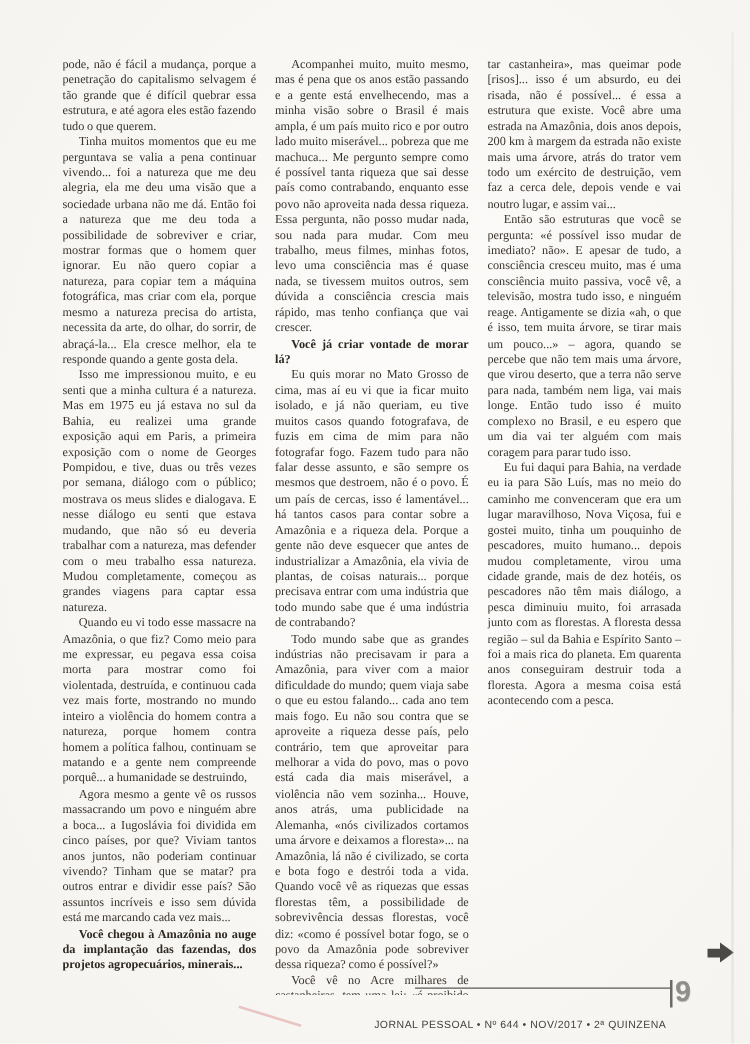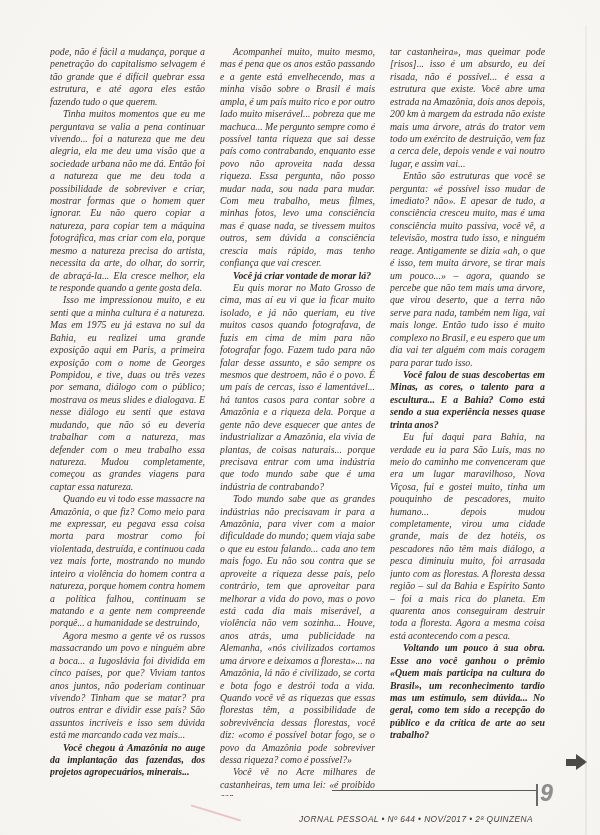--- a/index.html
+++ b/index.html
@@ -6,21 +6,20 @@
   .page {
     position: relative;
     width: 600px;
     height: 835px;
     background:
       radial-gradient(ellipse at 55% 45%, rgba(255,255,255,0.5), rgba(225,222,215,0.25)),
       #fbfaf7;
     overflow: hidden;
     font-family: "Liberation Serif", "DejaVu Serif", serif;
     color: #3a332c;
-    font-style: italic;
   }
   .columns {
     position: absolute;
     left: 50px;
     top: 46px;
     width: 495px;
     height: 750px;
     display: flex;
     gap: 15px;
     overflow: hidden;
@@ -128,23 +127,21 @@
     <div class="col">
         <p class="body">Acompanhei muito, muito mesmo, mas é pena que os anos estão passando e a gente está envelhecendo, mas a minha visão sobre o Brasil é mais ampla, é um país muito rico e por outro lado muito miserável... pobreza que me machuca... Me pergunto sempre como é possível tanta riqueza que sai desse país como contrabando, enquanto esse povo não aproveita nada dessa riqueza. Essa pergunta, não posso mudar nada, sou nada para mudar. Com meu trabalho, meus filmes, minhas fotos, levo uma consciência mas é quase nada, se tivessem muitos outros, sem dúvida a consciência crescia mais rápido, mas tenho confiança que vai crescer.</p>
         <p class="question">Você já criar vontade de morar lá?</p>
         <p class="body">Eu quis morar no Mato Grosso de cima, mas aí eu vi que ia ficar muito isolado, e já não queriam, eu tive muitos casos quando fotografava, de fuzis em cima de mim para não fotografar fogo. Fazem tudo para não falar desse assunto, e são sempre os mesmos que destroem, não é o povo. É um país de cercas, isso é lamentável... há tantos casos para contar sobre a Amazônia e a riqueza dela. Porque a gente não deve esquecer que antes de industrializar a Amazônia, ela vivia de plantas, de coisas naturais... porque precisava entrar com uma indústria que todo mundo sabe que é uma indústria de contrabando?</p>
         <p class="body">Todo mundo sabe que as grandes indústrias não precisavam ir para a Amazônia, para viver com a maior dificuldade do mundo; quem viaja sabe o que eu estou falando... cada ano tem mais fogo. Eu não sou contra que se aproveite a riqueza desse país, pelo contrário, tem que aproveitar para melhorar a vida do povo, mas o povo está cada dia mais miserável, a violência não vem sozinha... Houve, anos atrás, uma publicidade na Alemanha, «nós civilizados cortamos uma árvore e deixamos a floresta»... na Amazônia, lá não é civilizado, se corta e bota fogo e destrói toda a vida. Quando você vê as riquezas que essas florestas têm, a possibilidade de sobrevivência dessas florestas, você diz: «como é possível botar fogo, se o povo da Amazônia pode sobreviver dessa riqueza? como é possível?»</p>
         <p class="body runover">Você vê no Acre milhares de castanheiras, tem uma lei: «é proibido cor-</p>
       </div>
     <div class="col">
         <p class="body no-indent">tar castanheira», mas queimar pode [risos]... isso é um absurdo, eu dei risada, não é possível... é essa a estrutura que existe. Você abre uma estrada na Amazônia, dois anos depois, 200 km à margem da estrada não existe mais uma árvore, atrás do trator vem todo um exército de destruição, vem faz a cerca dele, depois vende e vai noutro lugar, e assim vai...</p>
         <p class="body">Então são estruturas que você se pergunta: «é possível isso mudar de imediato? não». E apesar de tudo, a consciência cresceu muito, mas é uma consciência muito passiva, você vê, a televisão, mostra tudo isso, e ninguém reage. Antigamente se dizia «ah, o que é isso, tem muita árvore, se tirar mais um pouco...» – agora, quando se percebe que não tem mais uma árvore, que virou deserto, que a terra não serve para nada, também nem liga, vai mais longe. Então tudo isso é muito complexo no Brasil, e eu espero que um dia vai ter alguém com mais coragem para parar tudo isso.</p>
-        <p class="question">Você falou de suas descobertas em Minas, as cores, o talento para a escultura... E a Bahia? Como está sendo a sua experiência nesses quase trinta anos?</p>
         <p class="body">Eu fui daqui para Bahia, na verdade eu ia para São Luís, mas no meio do caminho me convenceram que era um lugar maravilhoso, Nova Viçosa, fui e gostei muito, tinha um pouquinho de pescadores, muito humano... depois mudou completamente, virou uma cidade grande, mais de dez hotéis, os pescadores não têm mais diálogo, a pesca diminuiu muito, foi arrasada junto com as florestas. A floresta dessa região – sul da Bahia e Espírito Santo – foi a mais rica do planeta. Em quarenta anos conseguiram destruir toda a floresta. Agora a mesma coisa está acontecendo com a pesca.</p>
-        <p class="question">Voltando um pouco à sua obra. Esse ano você ganhou o prêmio «Quem mais participa na cultura do Brasil», um reconhecimento tardio mas um estímulo, sem dúvida... No geral, como tem sido a recepção do público e da crítica de arte ao seu trabalho?</p>
       </div>
   </div>
 
   <span class="arrow">
     <span class="shaft"></span>
     <span class="head"></span>
   </span>
 
   <div class="footer-rule"></div>
   <div class="footer-line">JORNAL PESSOAL • Nº 644 • NOV/2017 • 2ª QUINZENA</div>

